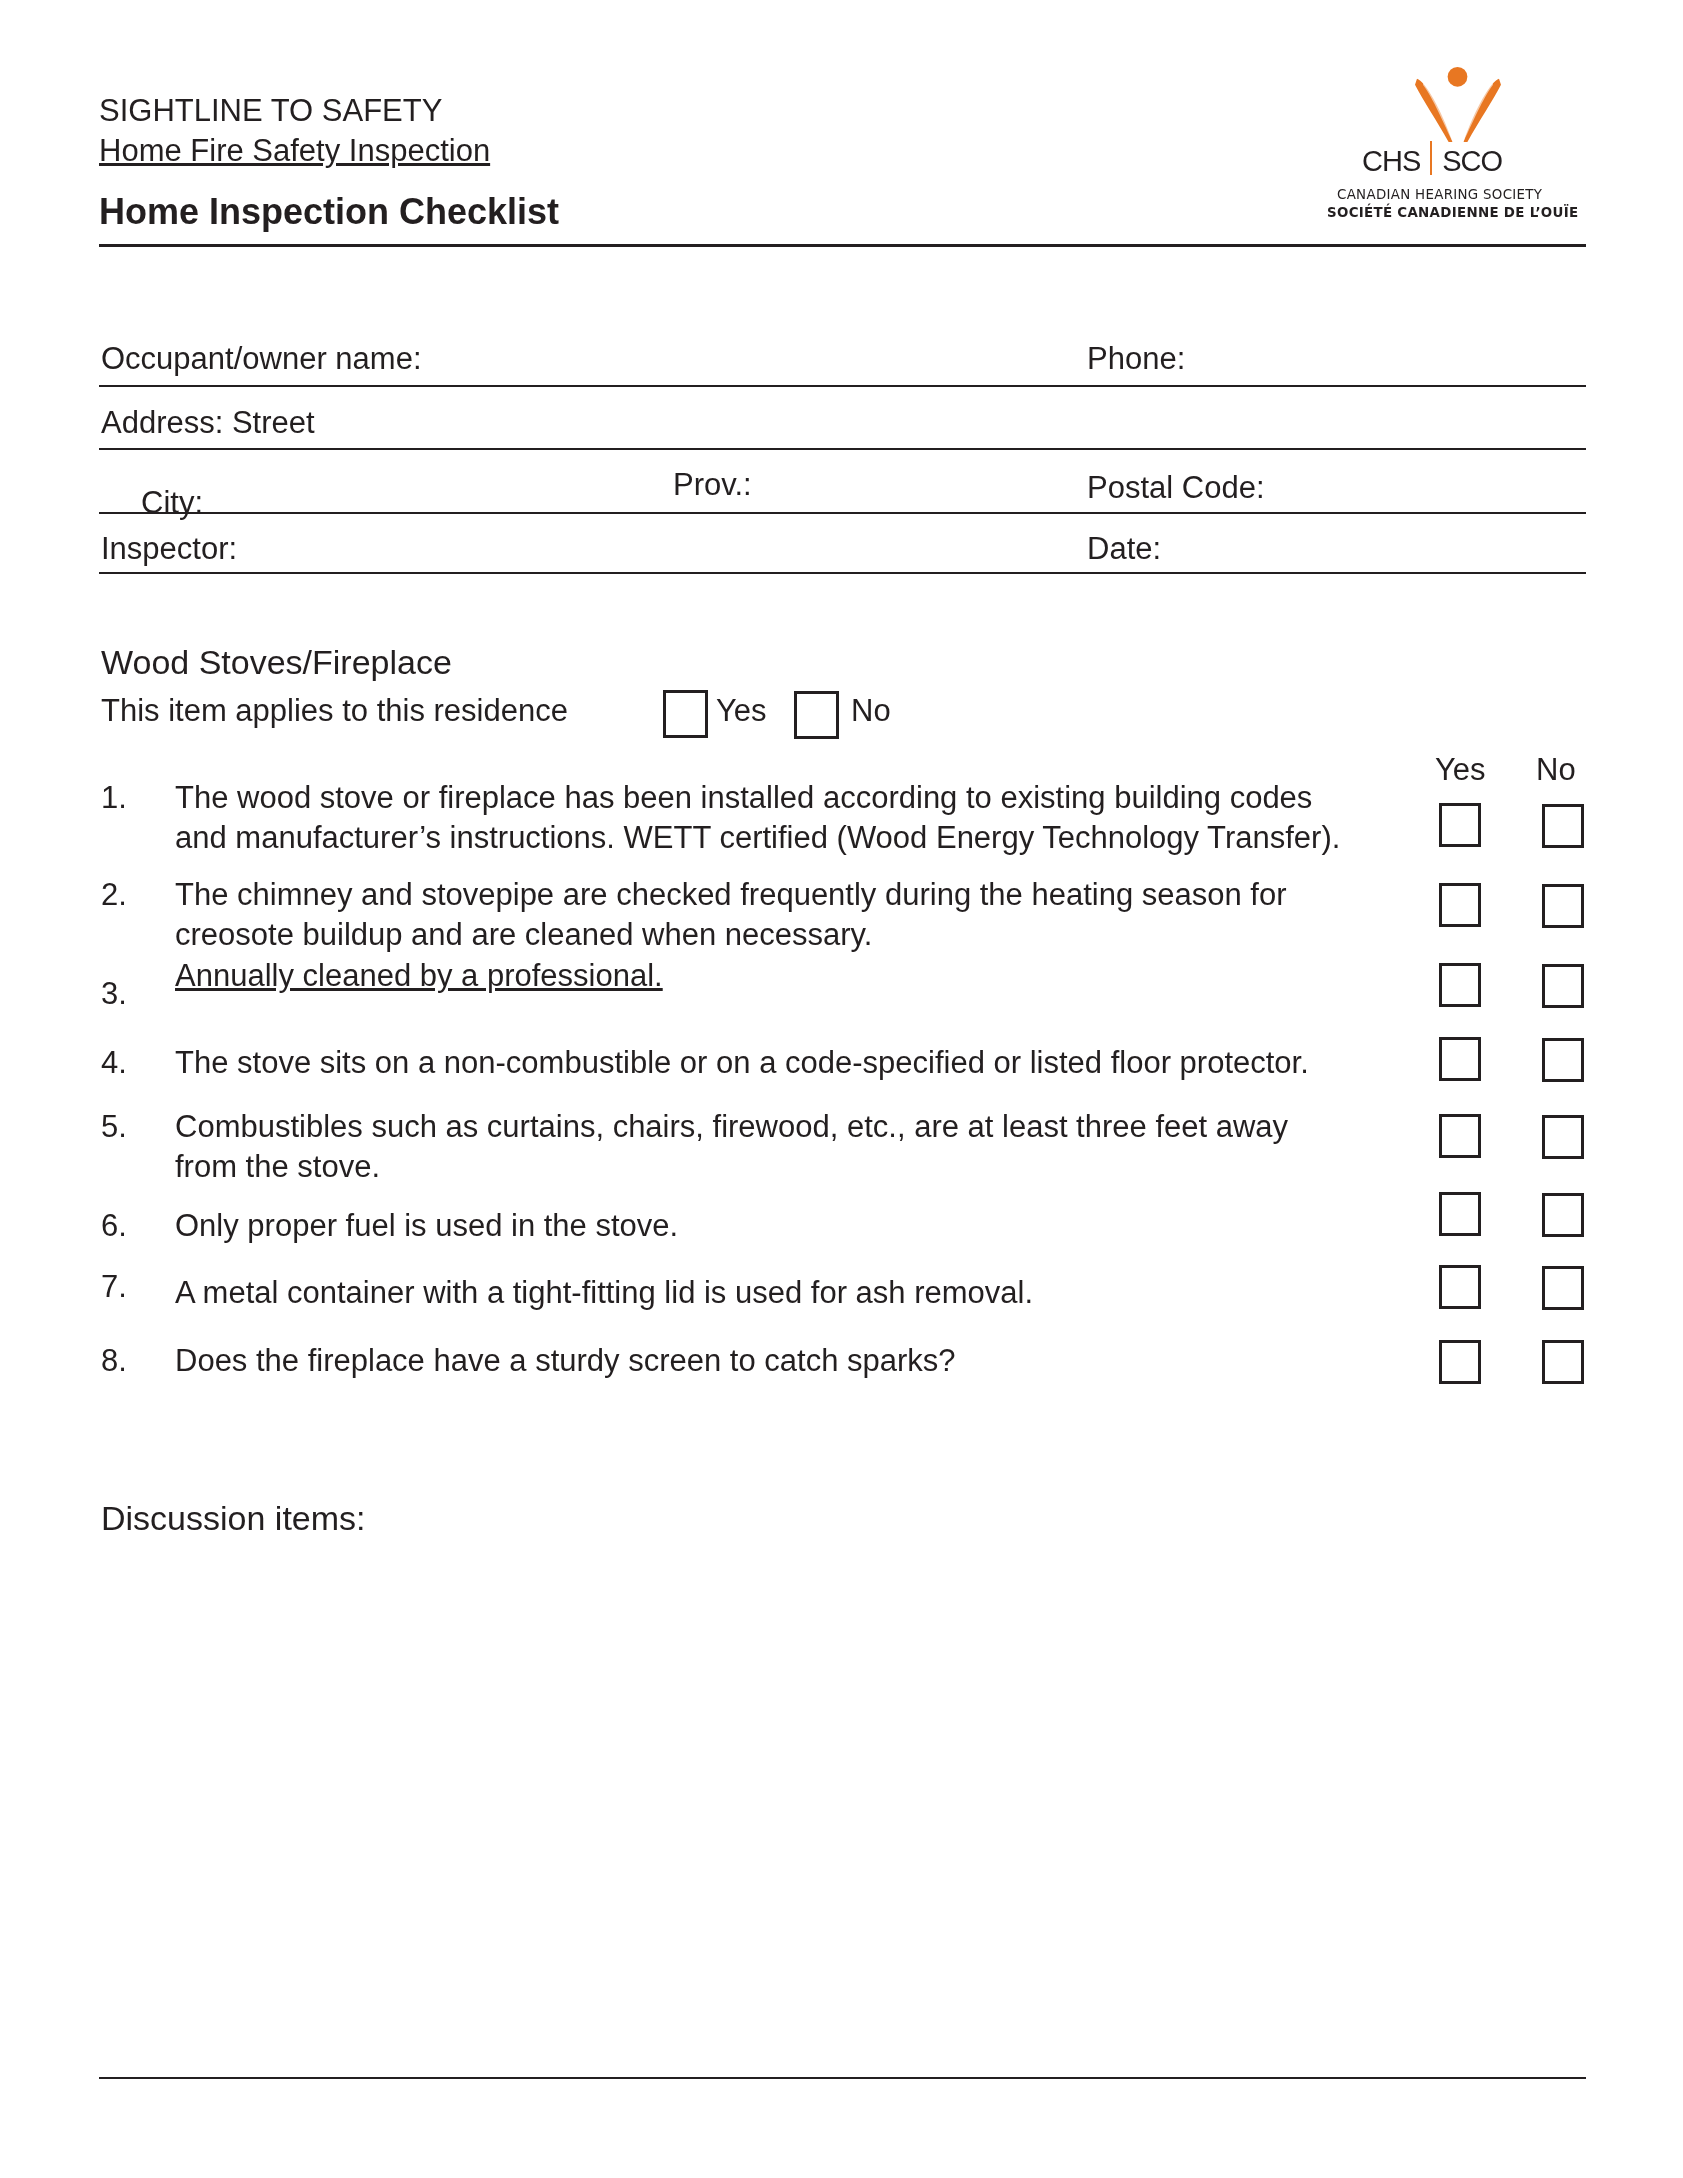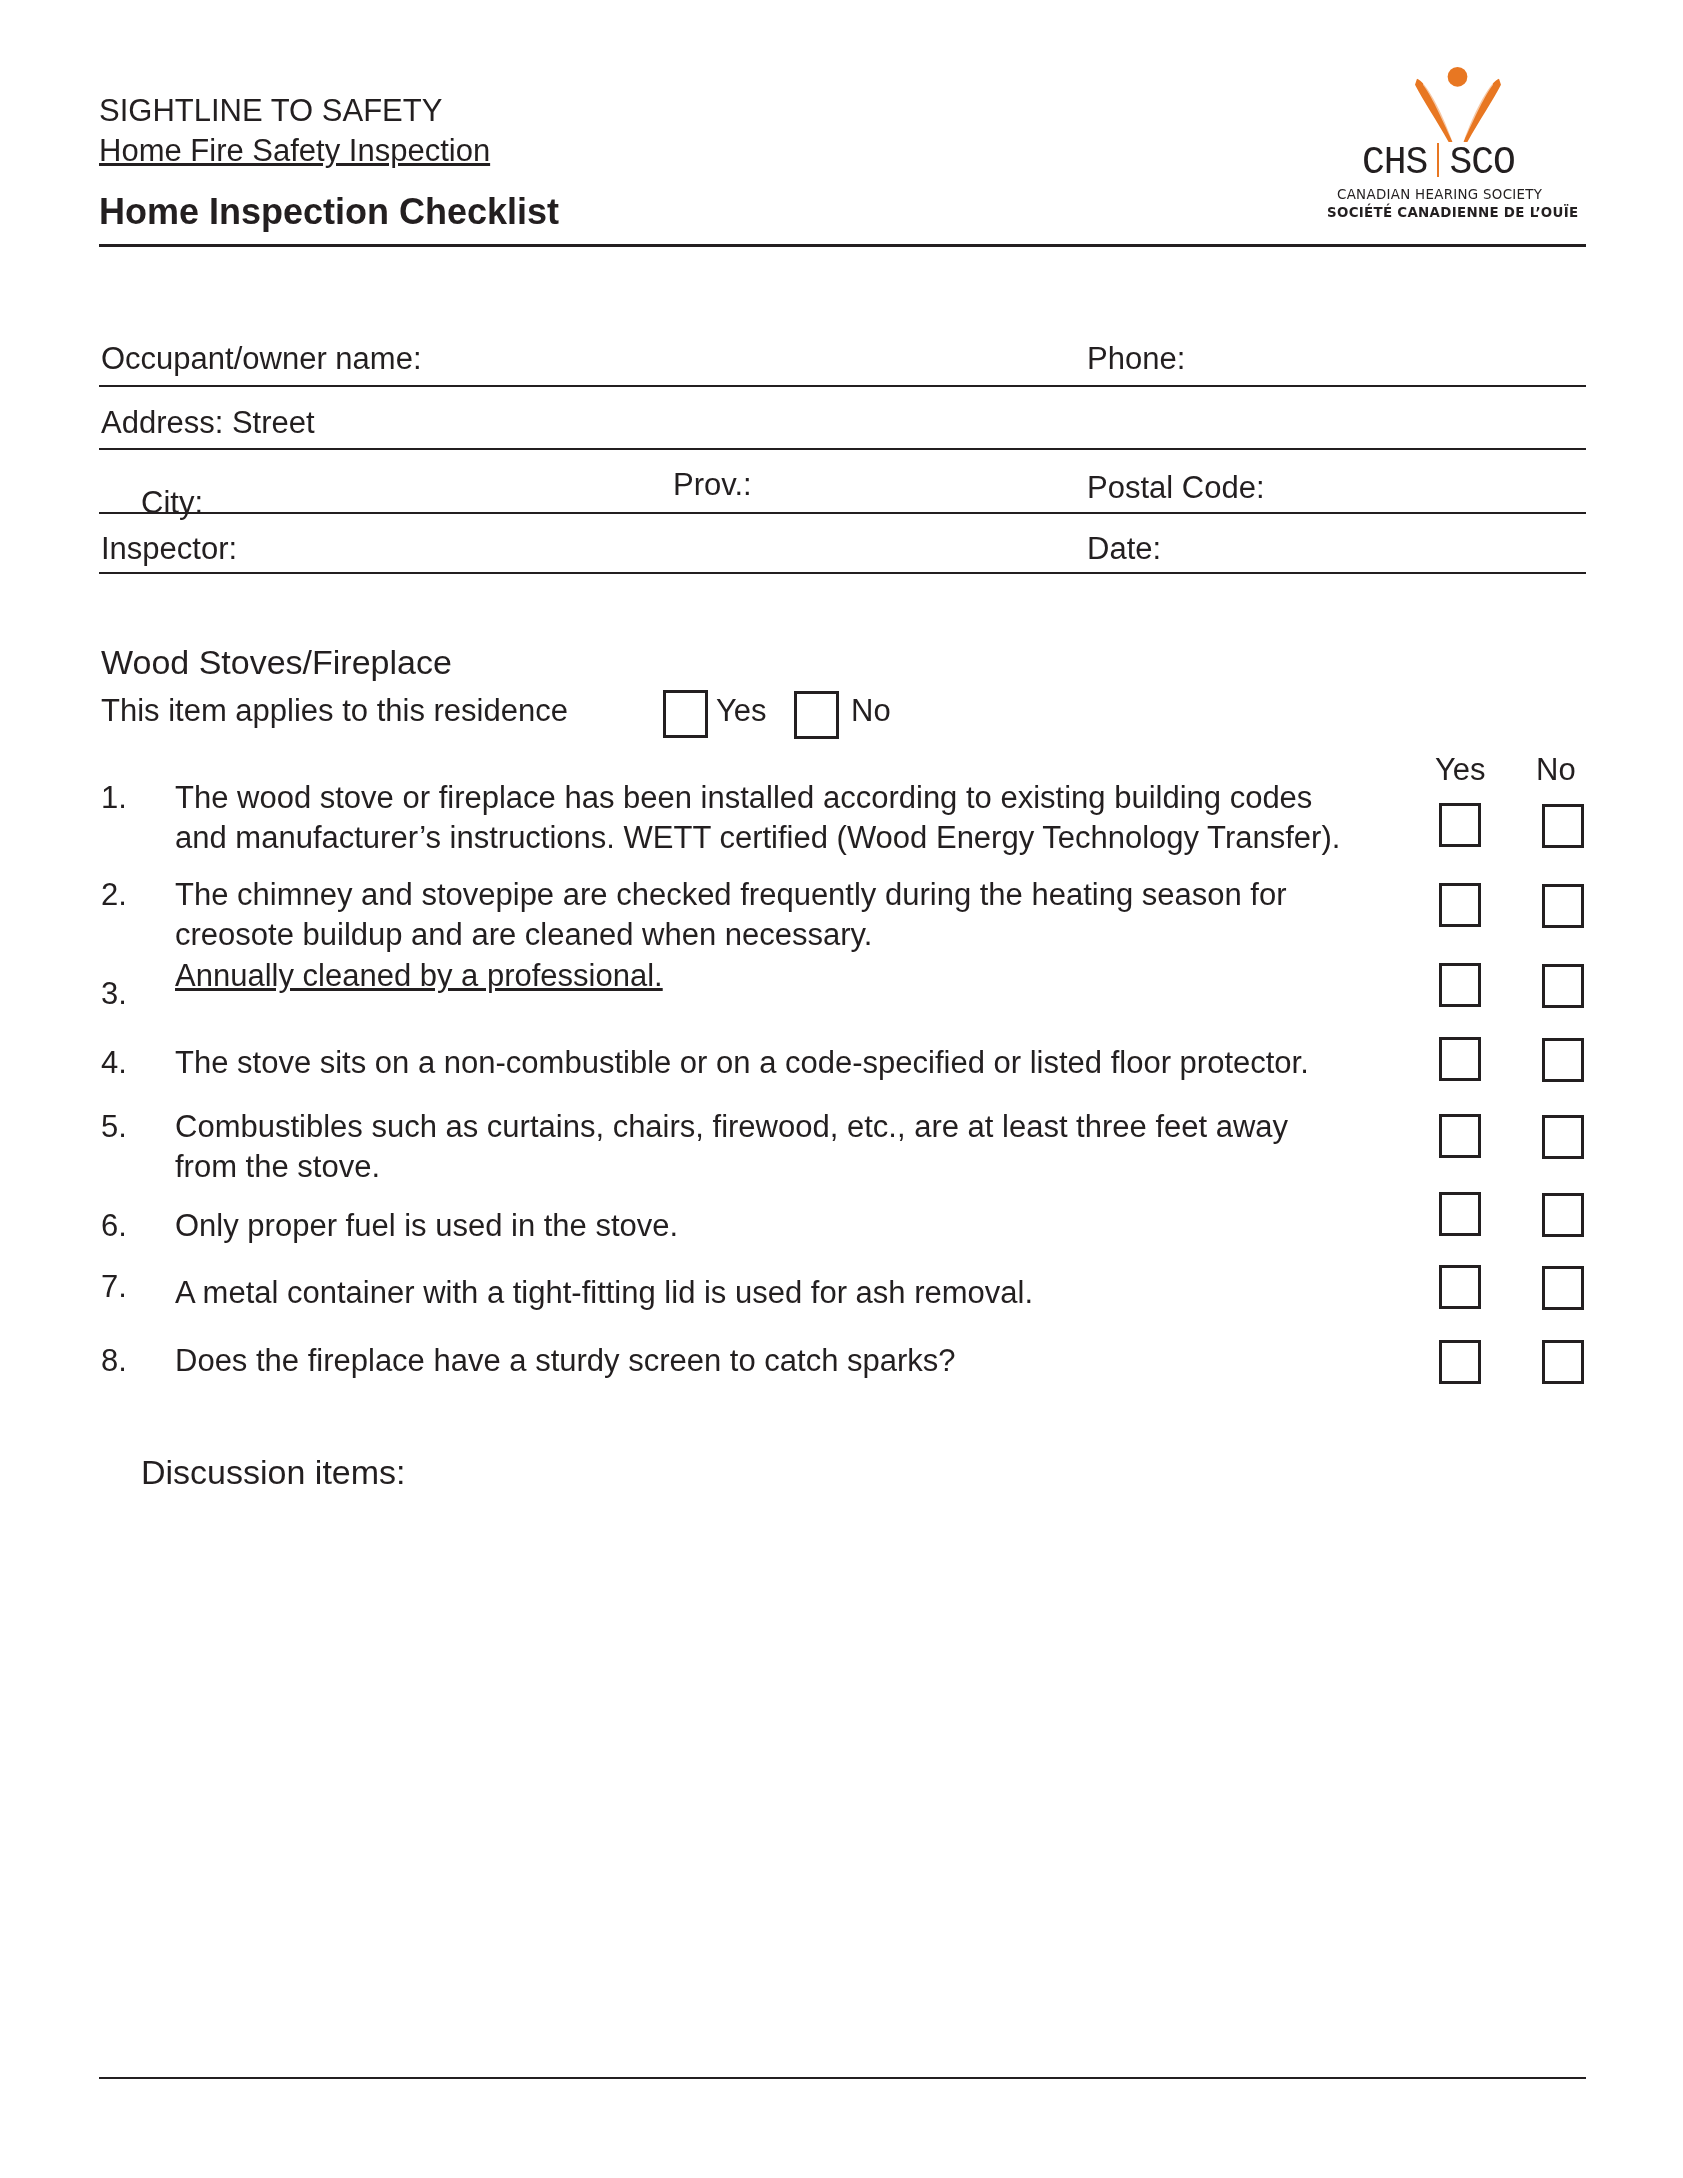--- a/index.html
+++ b/index.html
@@ -8,21 +8,21 @@
   .abs { position: absolute; white-space: nowrap; }
   .hdr-sub { font-size: 31px; line-height: 36px; }
   .hdr-title { font-size: 36px; font-weight: bold; line-height: 40px; }
   .rule { position: absolute; background: #231f20; }
   .field-label { font-size: 31px; line-height: 36px; }
   .section-title { font-size: 34px; font-weight: normal; line-height: 36px; }
   .body-text { font-size: 31px; line-height: 40px; }
   .box { position: absolute; width: 42px; height: 44px; border: 3px solid #231f20; box-sizing: border-box; background: #fff; cursor: pointer; }
   .item-num { position: absolute; left: 101px; font-size: 31px; line-height: 40px; }
   .item-text { position: absolute; left: 175px; font-size: 31px; line-height: 40px; white-space: pre-line; width: 1247px; }
-  .logo-chs { font-family: Liberation Mono, monospace; font-size: 38px; color: #231f20; letter-spacing: -1px; }
+  .logo-chs { font-family: Liberation Sans, sans-serif; font-size: 29px; color: #231f20; letter-spacing: -1px; }
   .logo-small { font-family: "DejaVu Sans", sans-serif; font-size: 13.4px; letter-spacing: 0.3px; color: #231f20; }
 </style>
 </head>
 <body>
 
 <div class="abs hdr-sub" style="left:99px; top:93px;">SIGHTLINE TO SAFETY</div>
 <div class="abs hdr-sub" style="left:99px; top:133px;text-decoration:underline;">Home Fire Safety Inspection</div>
 <div class="abs hdr-title" style="left:99px; top:192px;">Home Inspection Checklist</div>
 <div class="rule" style="left:99px; top:244px; width:1487px; height:3px;"></div>
 
@@ -131,16 +131,16 @@
   </div>
 
   <div>
     <div class="item-num" style="top:1341px;">8.</div>
     <div class="item-text" style="top:1341px;">Does the fireplace have a sturdy screen to catch sparks?</div>
     <div class="box" style="left:1439px; top:1340px;"></div>
     <div class="box" style="left:1542px; top:1340px;"></div>
   </div>
 </div>
 
-<div class="abs section-title" style="left:101px; top:1454px;margin-left:40px;">Discussion items:</div>
+<div class="abs section-title" style="left:101px; top:1500px;">Discussion items:</div>
 <div class="abs" style="left:99px; top:1480px; width:1487px; height:584px;"></div>
 <div class="rule" style="left:99px; top:2077px; width:1487px; height:2px;"></div>
 
 
 </body></html>

